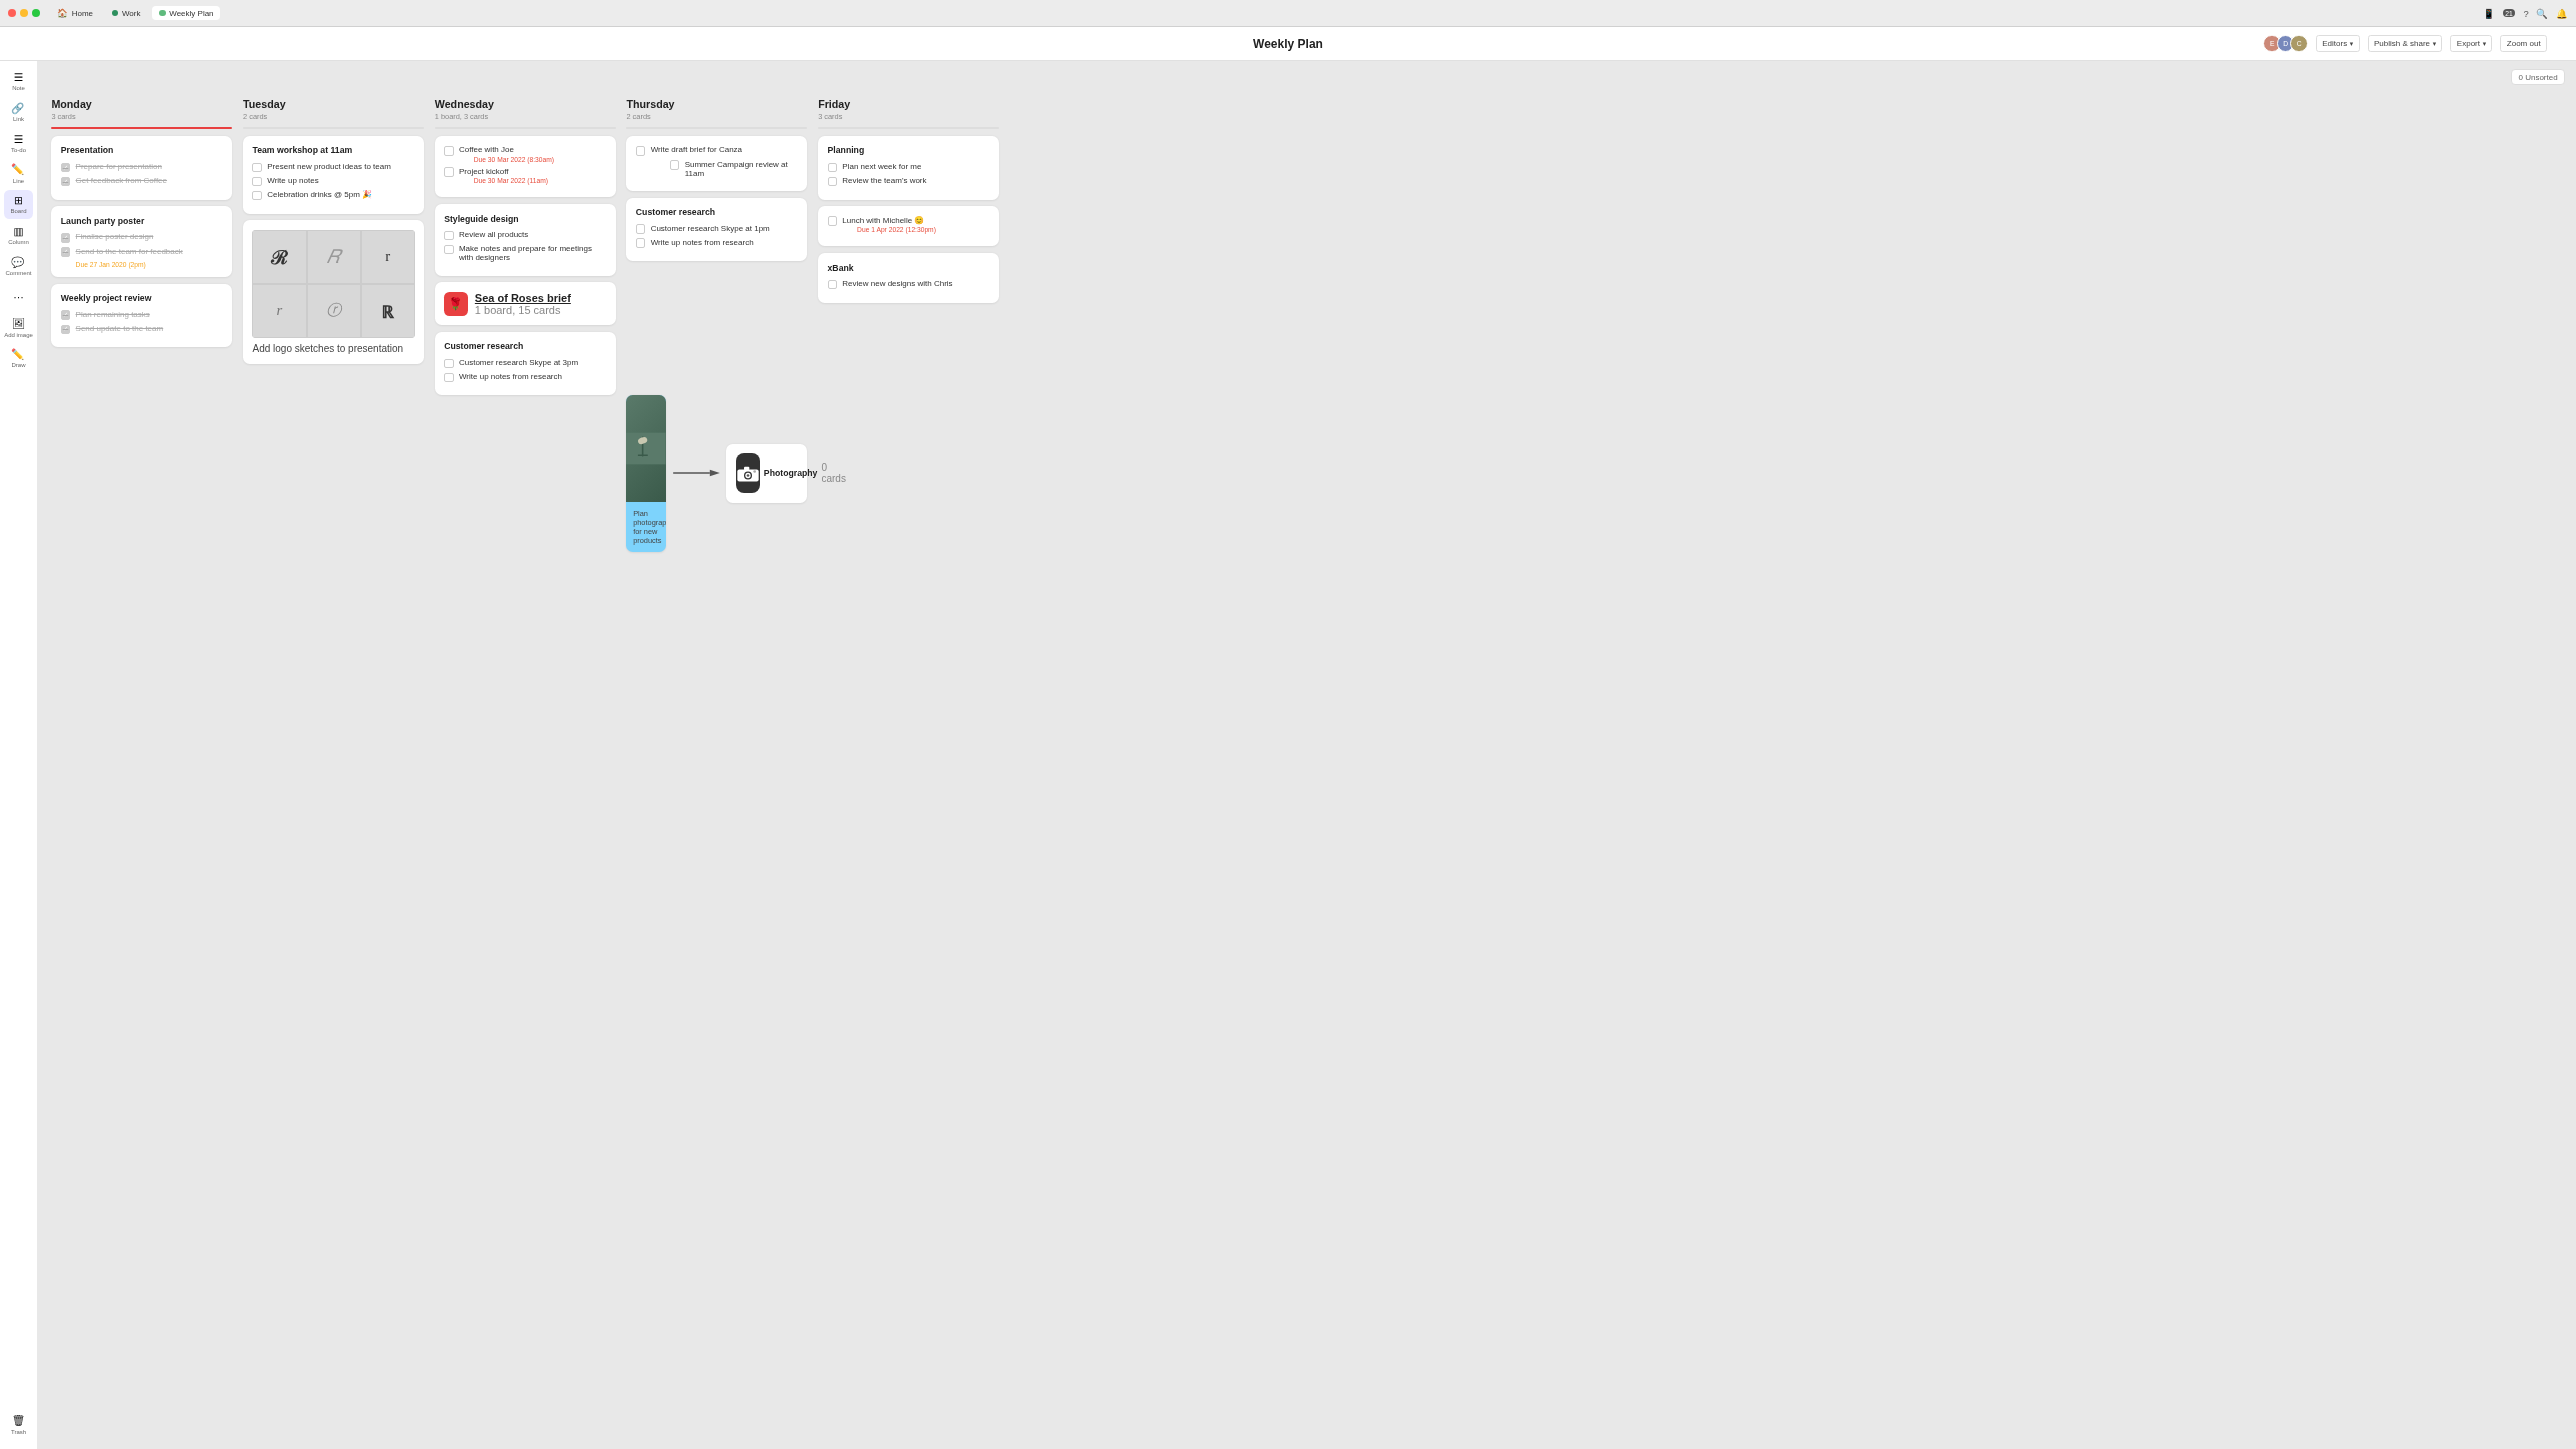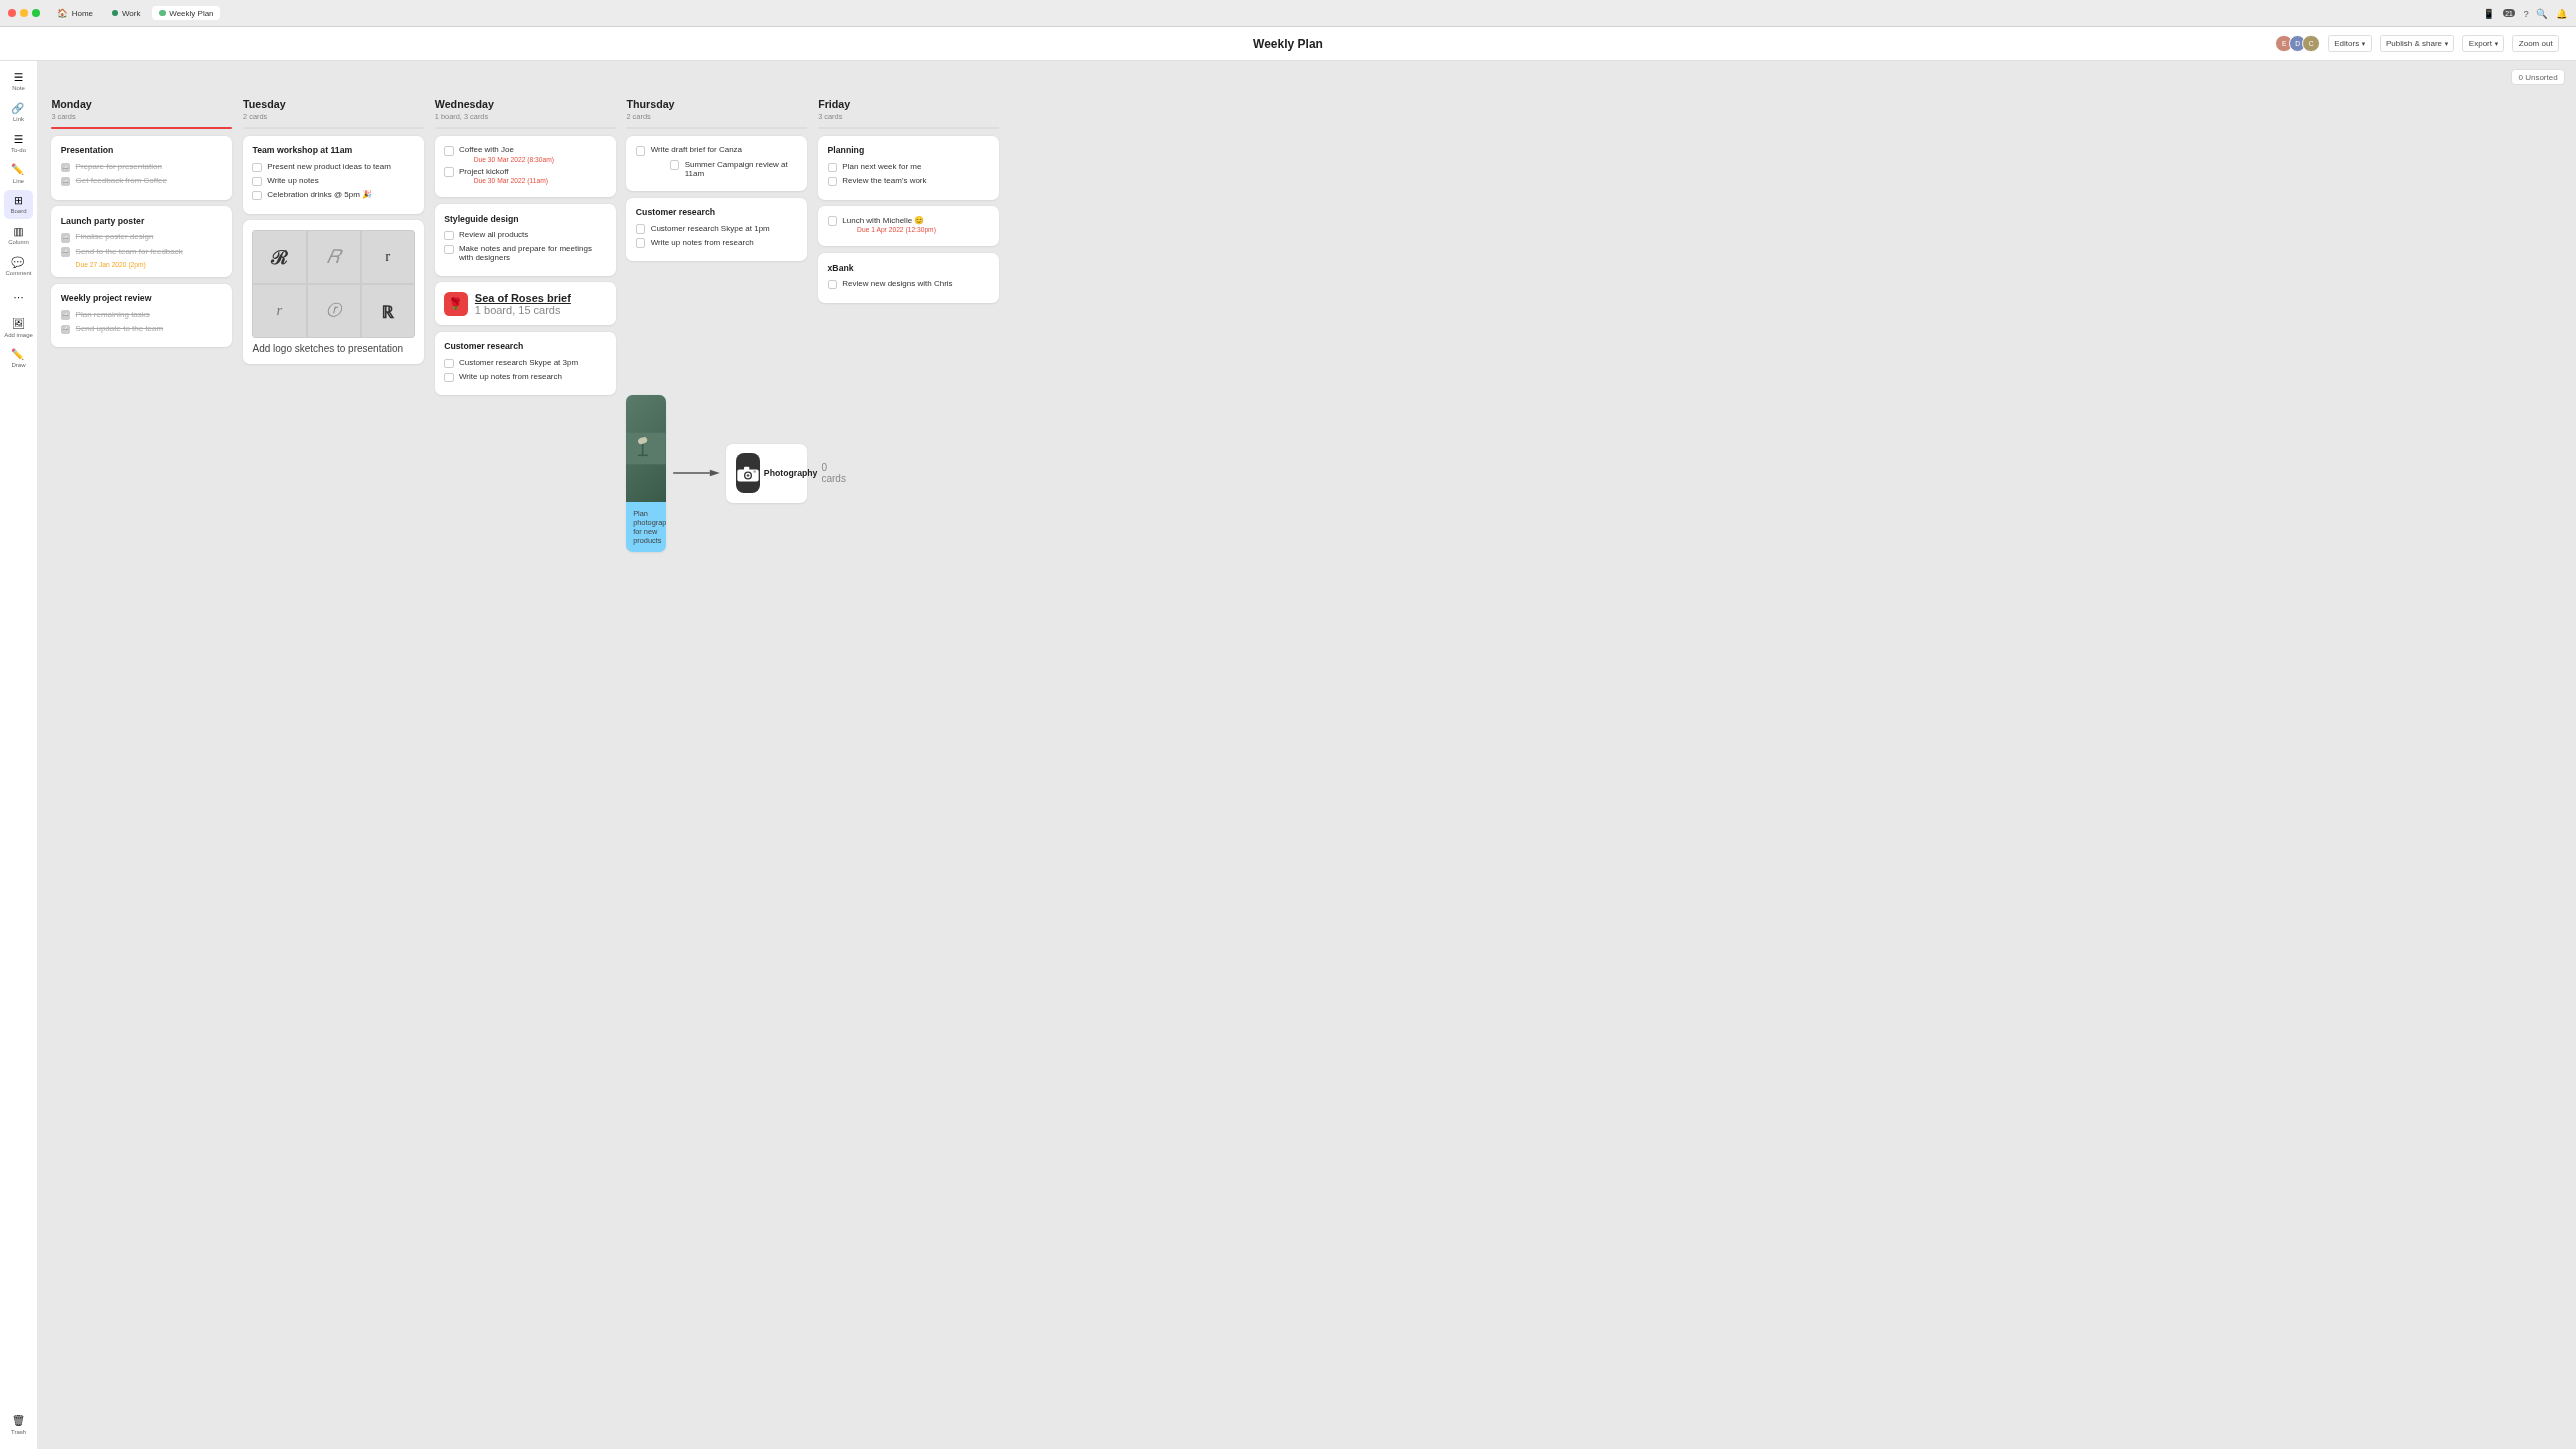--- a/index.html
+++ b/index.html
@@ -34,21 +34,21 @@
       height: 34px;
       background: white;
       border-bottom: 0.7px solid #e0e0e0;
       display: flex;
       align-items: center;
       justify-content: center;
       position: relative;
       padding: 0 13.4px;
     }
     .topbar-title { font-size: 12px; font-weight: 600; color: #222; }
-    .topbar-right { position: absolute; right: 17px; display: flex; align-items: center; gap: 8px; }
+    .topbar-right { position: absolute; right: 29px; display: flex; align-items: center; gap: 8px; }
     .avatars { display: flex; }
     .avatar { width: 17.5px; height: 17.5px; border-radius: 50%; background: #888; border: 1.3px solid white; margin-left: -4px; font-size: 6.7px; display: flex; align-items: center; justify-content: center; color: white; }
     .avatar:first-child { margin-left: 0; }
     .av1 { background: #c87; }
     .av2 { background: #78b; }
     .av3 { background: #a96; }
     .btn-topbar { display: flex; align-items: center; gap: 2.7px; font-size: 8px; color: #444; cursor: pointer; padding: 2.7px 5.4px; border-radius: 2.7px; border: 0.7px solid #ddd; background: white; }
     .chevron { font-size: 6.7px; }
 
     

